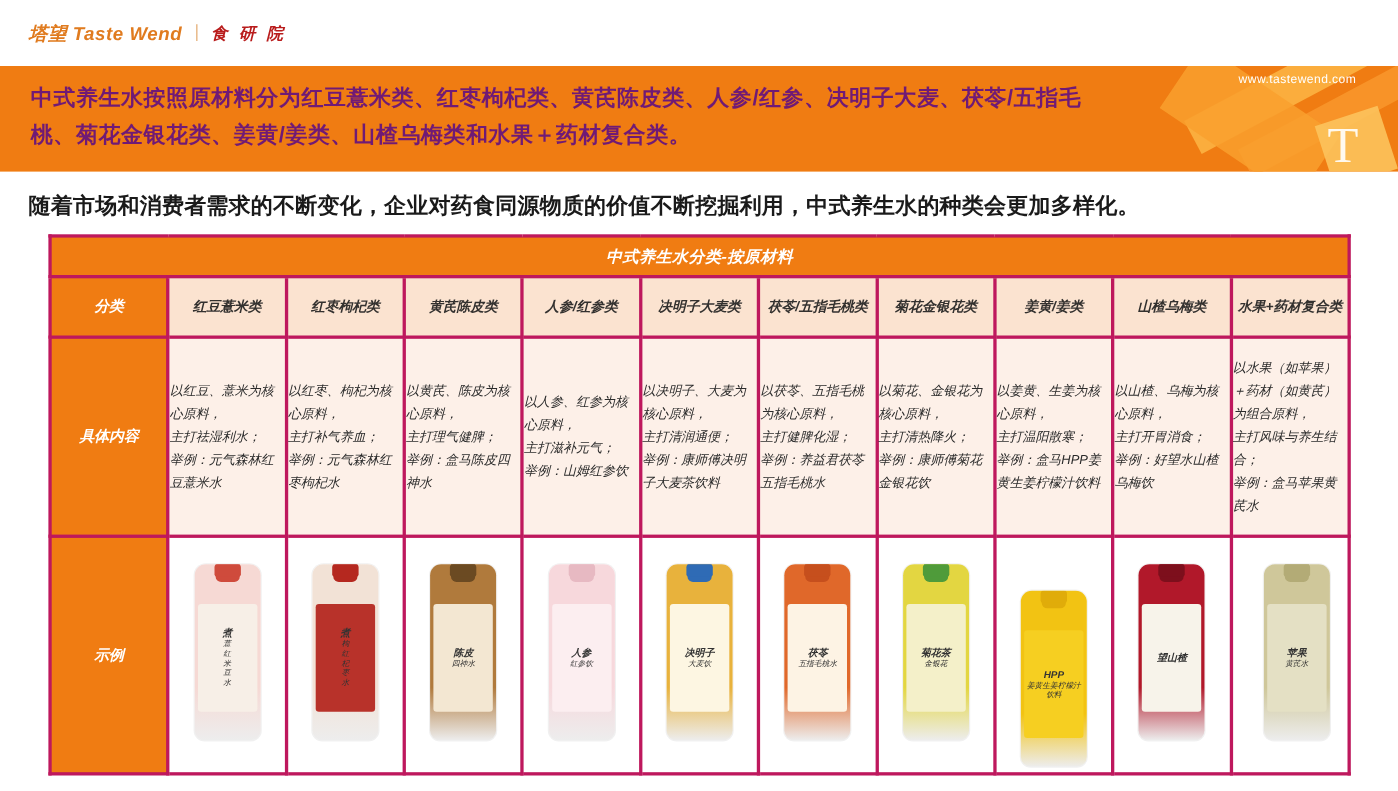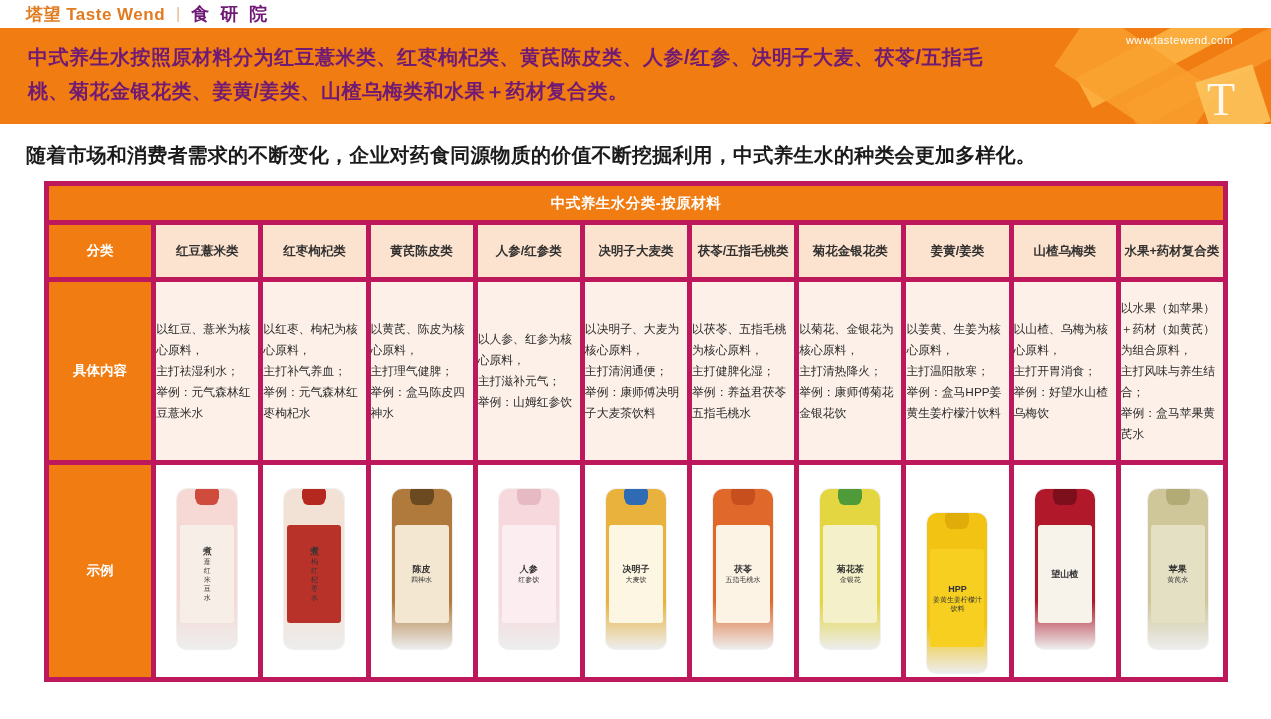--- a/index.html
+++ b/index.html
@@ -17,43 +17,44 @@
     position: relative;
     width: 1271px;
     height: 719px;
     background: #ffffff;
     box-sizing: border-box;
   }
 
   
   .brandbar {
     position: relative;
-    height: 28px;
+    height: 60px;
     background: #ffffff;
     display: flex;
     align-items: center;
     padding-left: 26px;
     box-sizing: border-box;
+    font-style: italic;
   }
   .brand-logo {
     font-size: 17px;
     font-weight: bold;
     color: #e07b1f;
     letter-spacing: 0.5px;
     white-space: nowrap;
   }
   .brand-sep {
     color: #e8b887;
     margin: 0 11px;
     font-size: 16px;
   }
   .brand-sub {
-    font-size: 18px;
-    font-weight: bold;
-    color: #701a75;
+    font-size: 15px;
+    font-weight: bold;
+    color: #b91c1c;
     letter-spacing: 3px;
     text-align: right;
   }
 
   
   .headband {
     position: relative;
     height: 96px;
     background: #f07c12;
     overflow: hidden;
@@ -129,23 +130,24 @@
   
   .tablewrap {
     padding: 2px 44px 0 44px;
   }
   table.matrix {
     width: 1184px;
     border-collapse: collapse;
     table-layout: fixed;
   }
   table.matrix td, table.matrix th {
-    border: 5px solid #be185d;
+    border: 3px solid #be185d;
     vertical-align: middle;
     padding: 0;
+    font-style: italic;
   }
   .cap {
     background: #f07c12;
     color: #ffffff;
     font-size: 14.5px;
     font-weight: bold;
     height: 34px;
     text-align: center;
     letter-spacing: .5px;
   }

